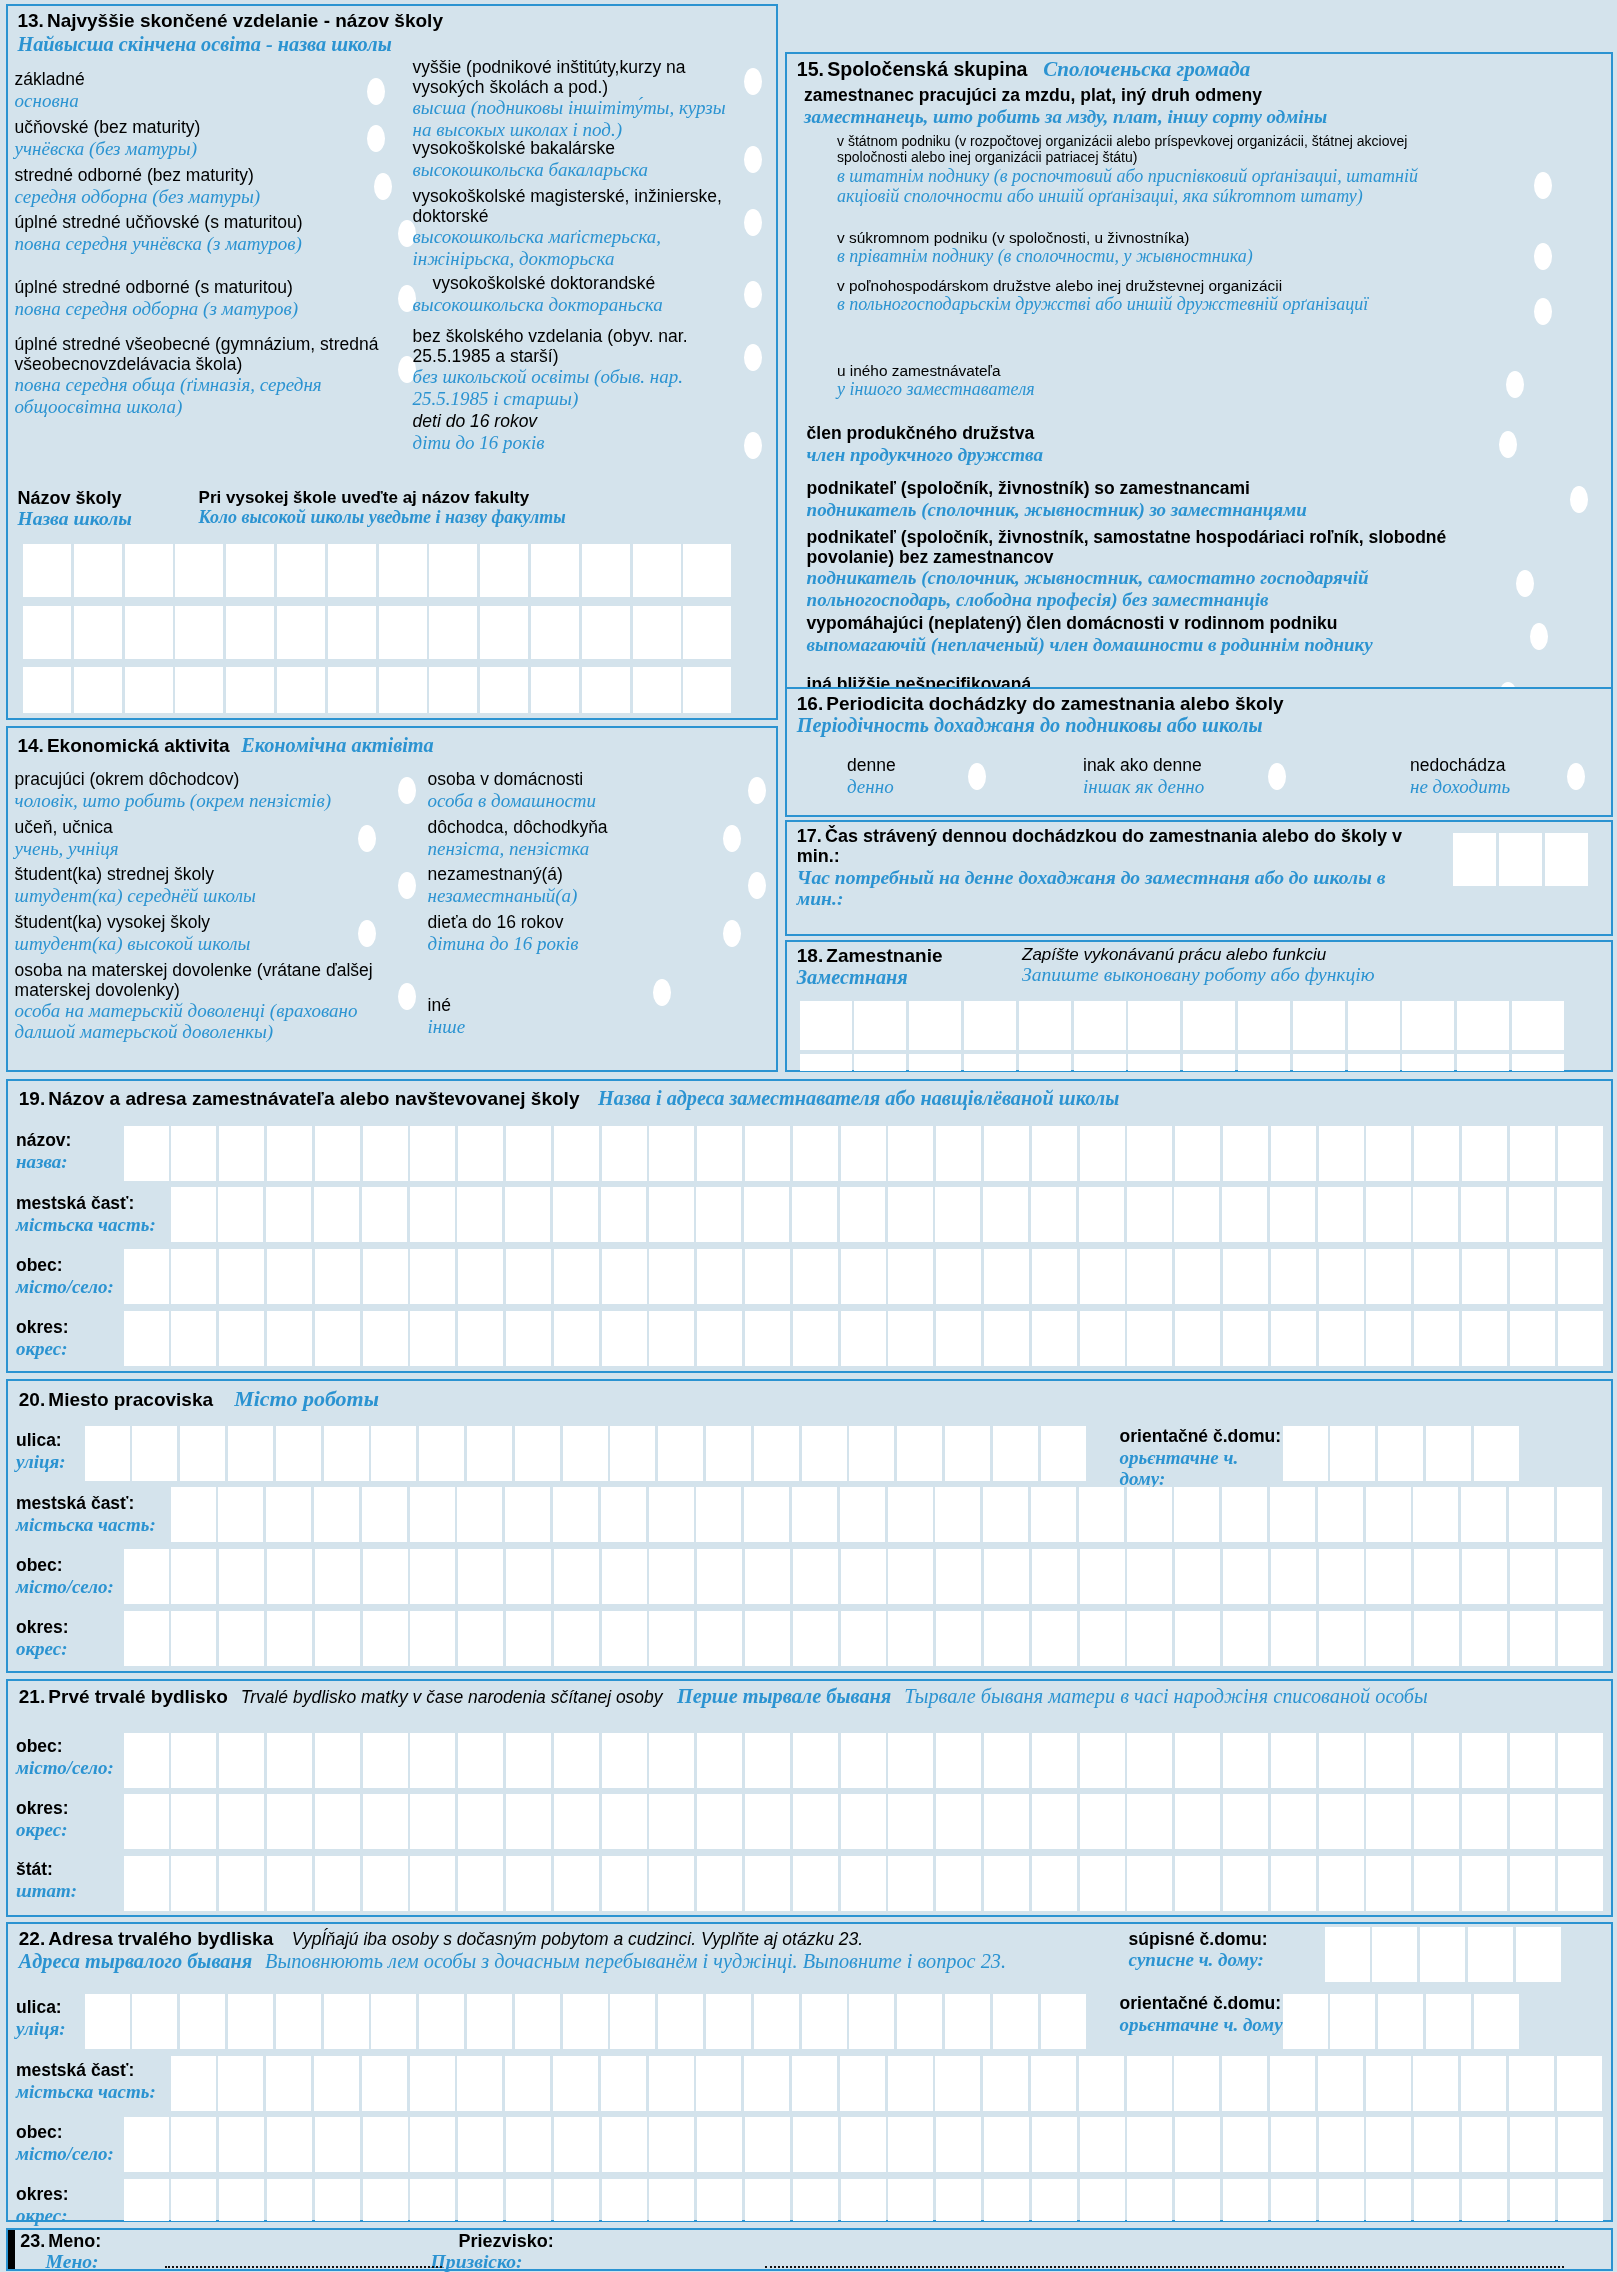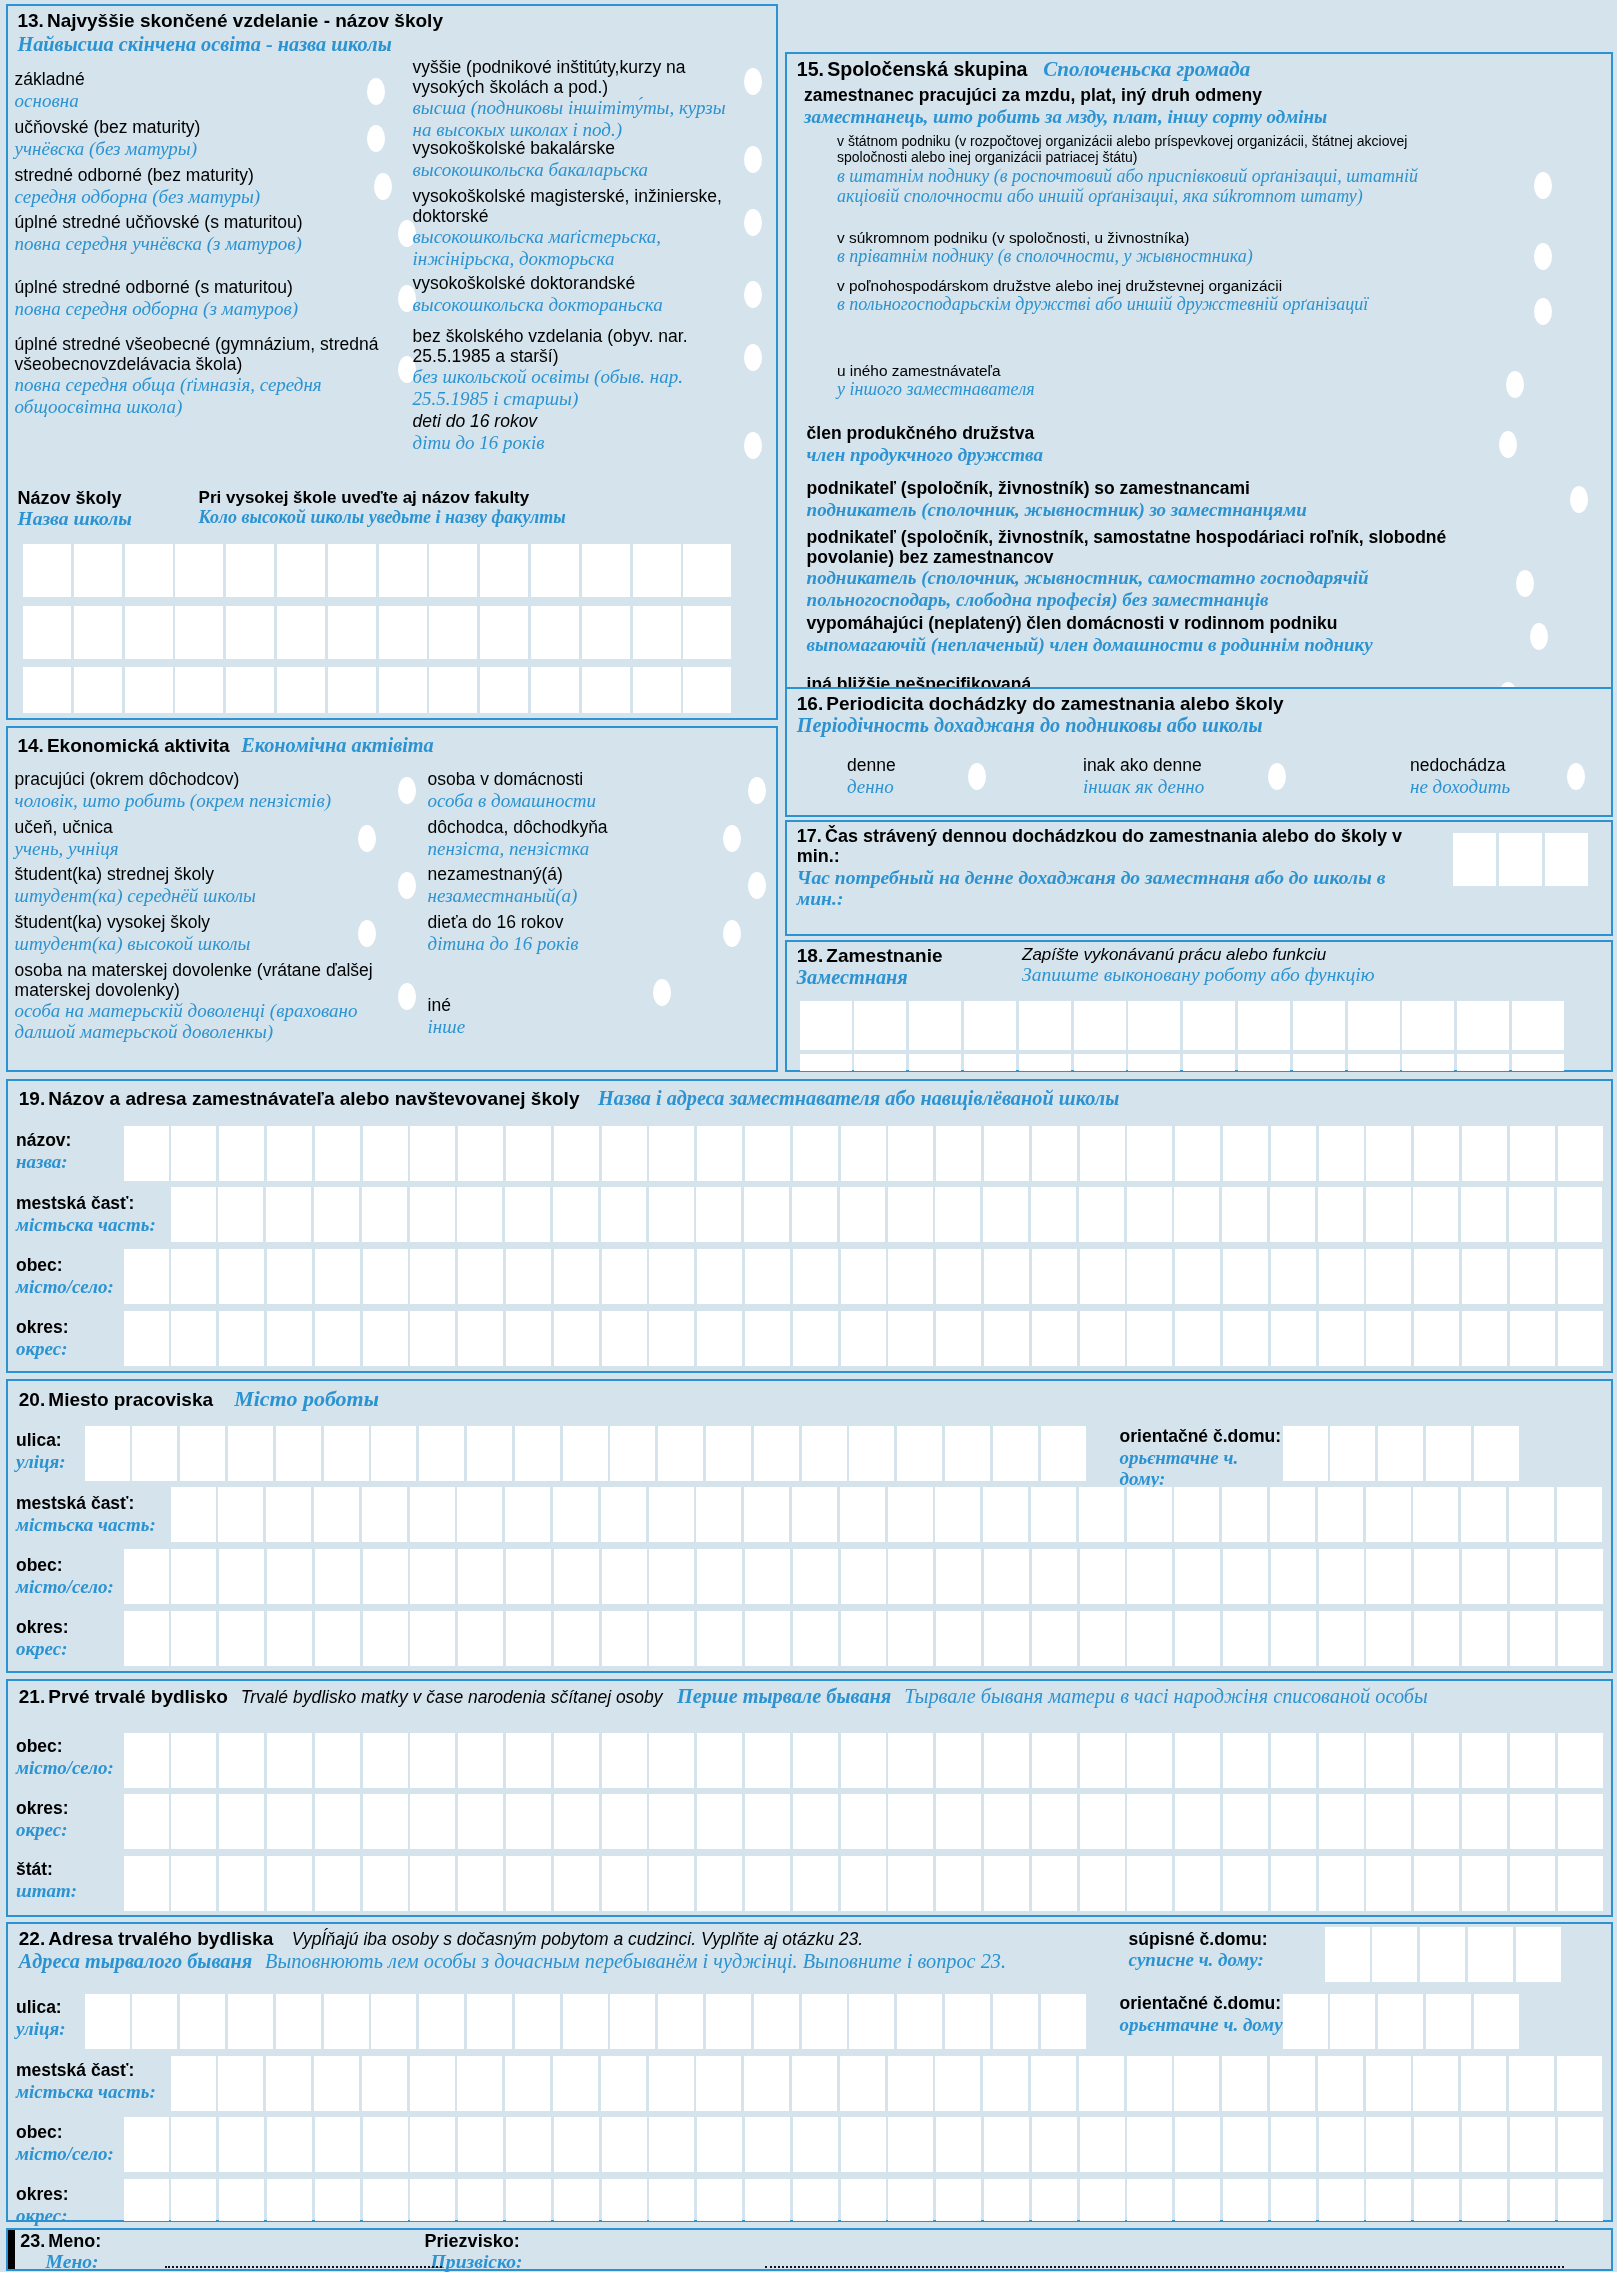--- a/index.html
+++ b/index.html
@@ -112,21 +112,21 @@
       </div>
       <div class="bullet" style="left:736px; top:140px;"></div>
 
       <div class="lbl" style="left:405px; top:181px; width:329px;">
         <div class="sk-n" style="font-size:17.5px;">vysokoškolské magisterské, inžinierske, doktorské</div>
         <div class="ru-n" style="font-size:19px;">высокошкольска маґістерьска, інжінірьска, докторьска</div>
       </div>
       <div class="bullet" style="left:736px; top:203px;"></div>
 
       <div class="lbl" style="left:405px; top:268px; width:329px;">
-        <div class="sk-n" style="font-size:17.5px;">vysokoškolské doktorandské</div>
+        <div class="sk-n" style="font-size:17.5px;margin-left:20px;">vysokoškolské doktorandské</div>
         <div class="ru-n" style="font-size:19px;">высокошкольска доктораньска</div>
       </div>
       <div class="bullet" style="left:736px; top:275px;"></div>
 
       <div class="lbl" style="left:405px; top:321px; width:329px;">
         <div class="sk-n" style="font-size:17.5px;">bez školského vzdelania (obyv. nar. 25.5.1985 a starší)</div>
         <div class="ru-n" style="font-size:19px;">без школьской освіты (обыв. нар. 25.5.1985 і старшы)</div>
       </div>
       <div class="bullet" style="left:736px; top:338px;"></div>
 
@@ -1036,21 +1036,21 @@
     </div>
   </div>
 
   <div class="box" style="left:5.6px; top:2228px; width:1607px; height:43px;">
     <div class="blackbar" style="left:0px; top:0px; width:7px; height:39px;"></div>
     <div class="lbl" style="left:12.6px; top:1.4px;">
       <div><span class="sk" style="font-size:18px;">23.</span>
       <span class="sk" style="font-size:18px;">Meno:</span></div>
     </div>
     <div class="lbl ru" style="left:38px; top:21px; font-size:19.6px;">Мено:</div>
-    <div class="lbl" style="left:401px; top:1.4px;padding-left:16px;">
+    <div class="lbl" style="left:435px; top:1.4px;padding-left:16px;">
       <div class="sk" style="font-size:18px;">Priezvisko:</div>
     </div>
     <div class="lbl ru" style="left:423px; top:21px; font-size:19.6px;">Призвіско:</div>
     <div class="dotline" style="left:157px; top:36px; width:277px;"></div>
     <div class="dotline" style="left:757px; top:36px; width:799px;"></div>
   </div>
 
 </div>
 
 

